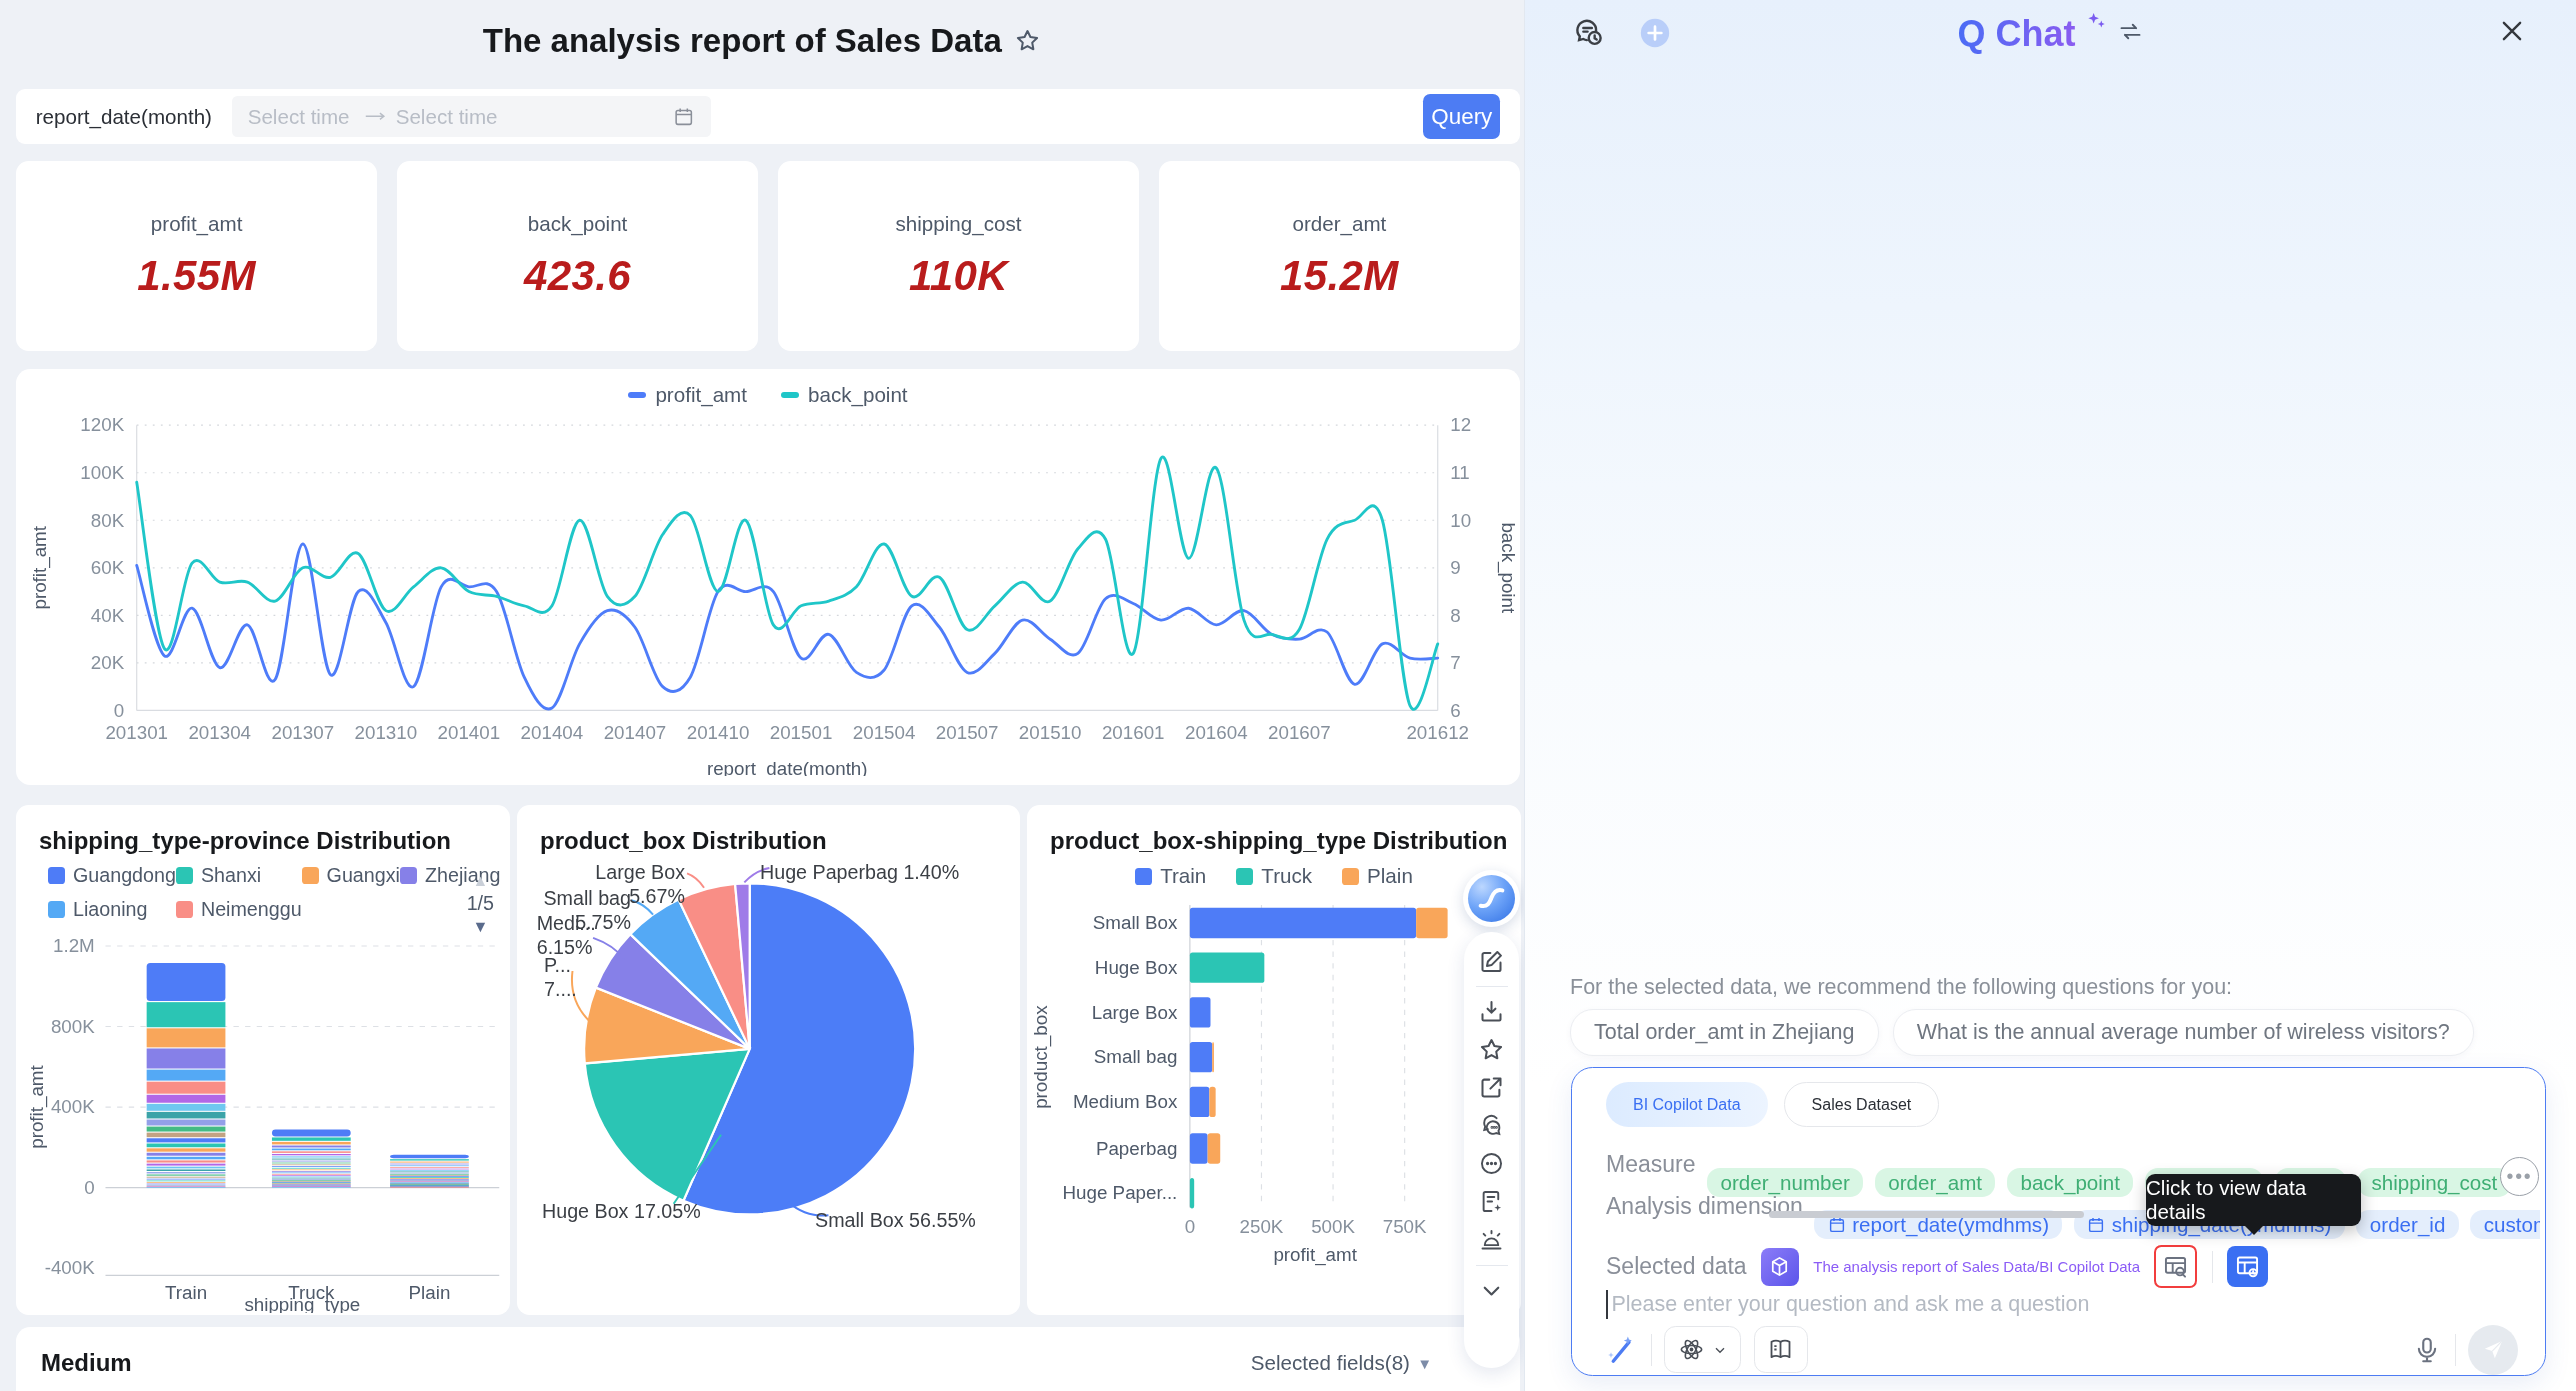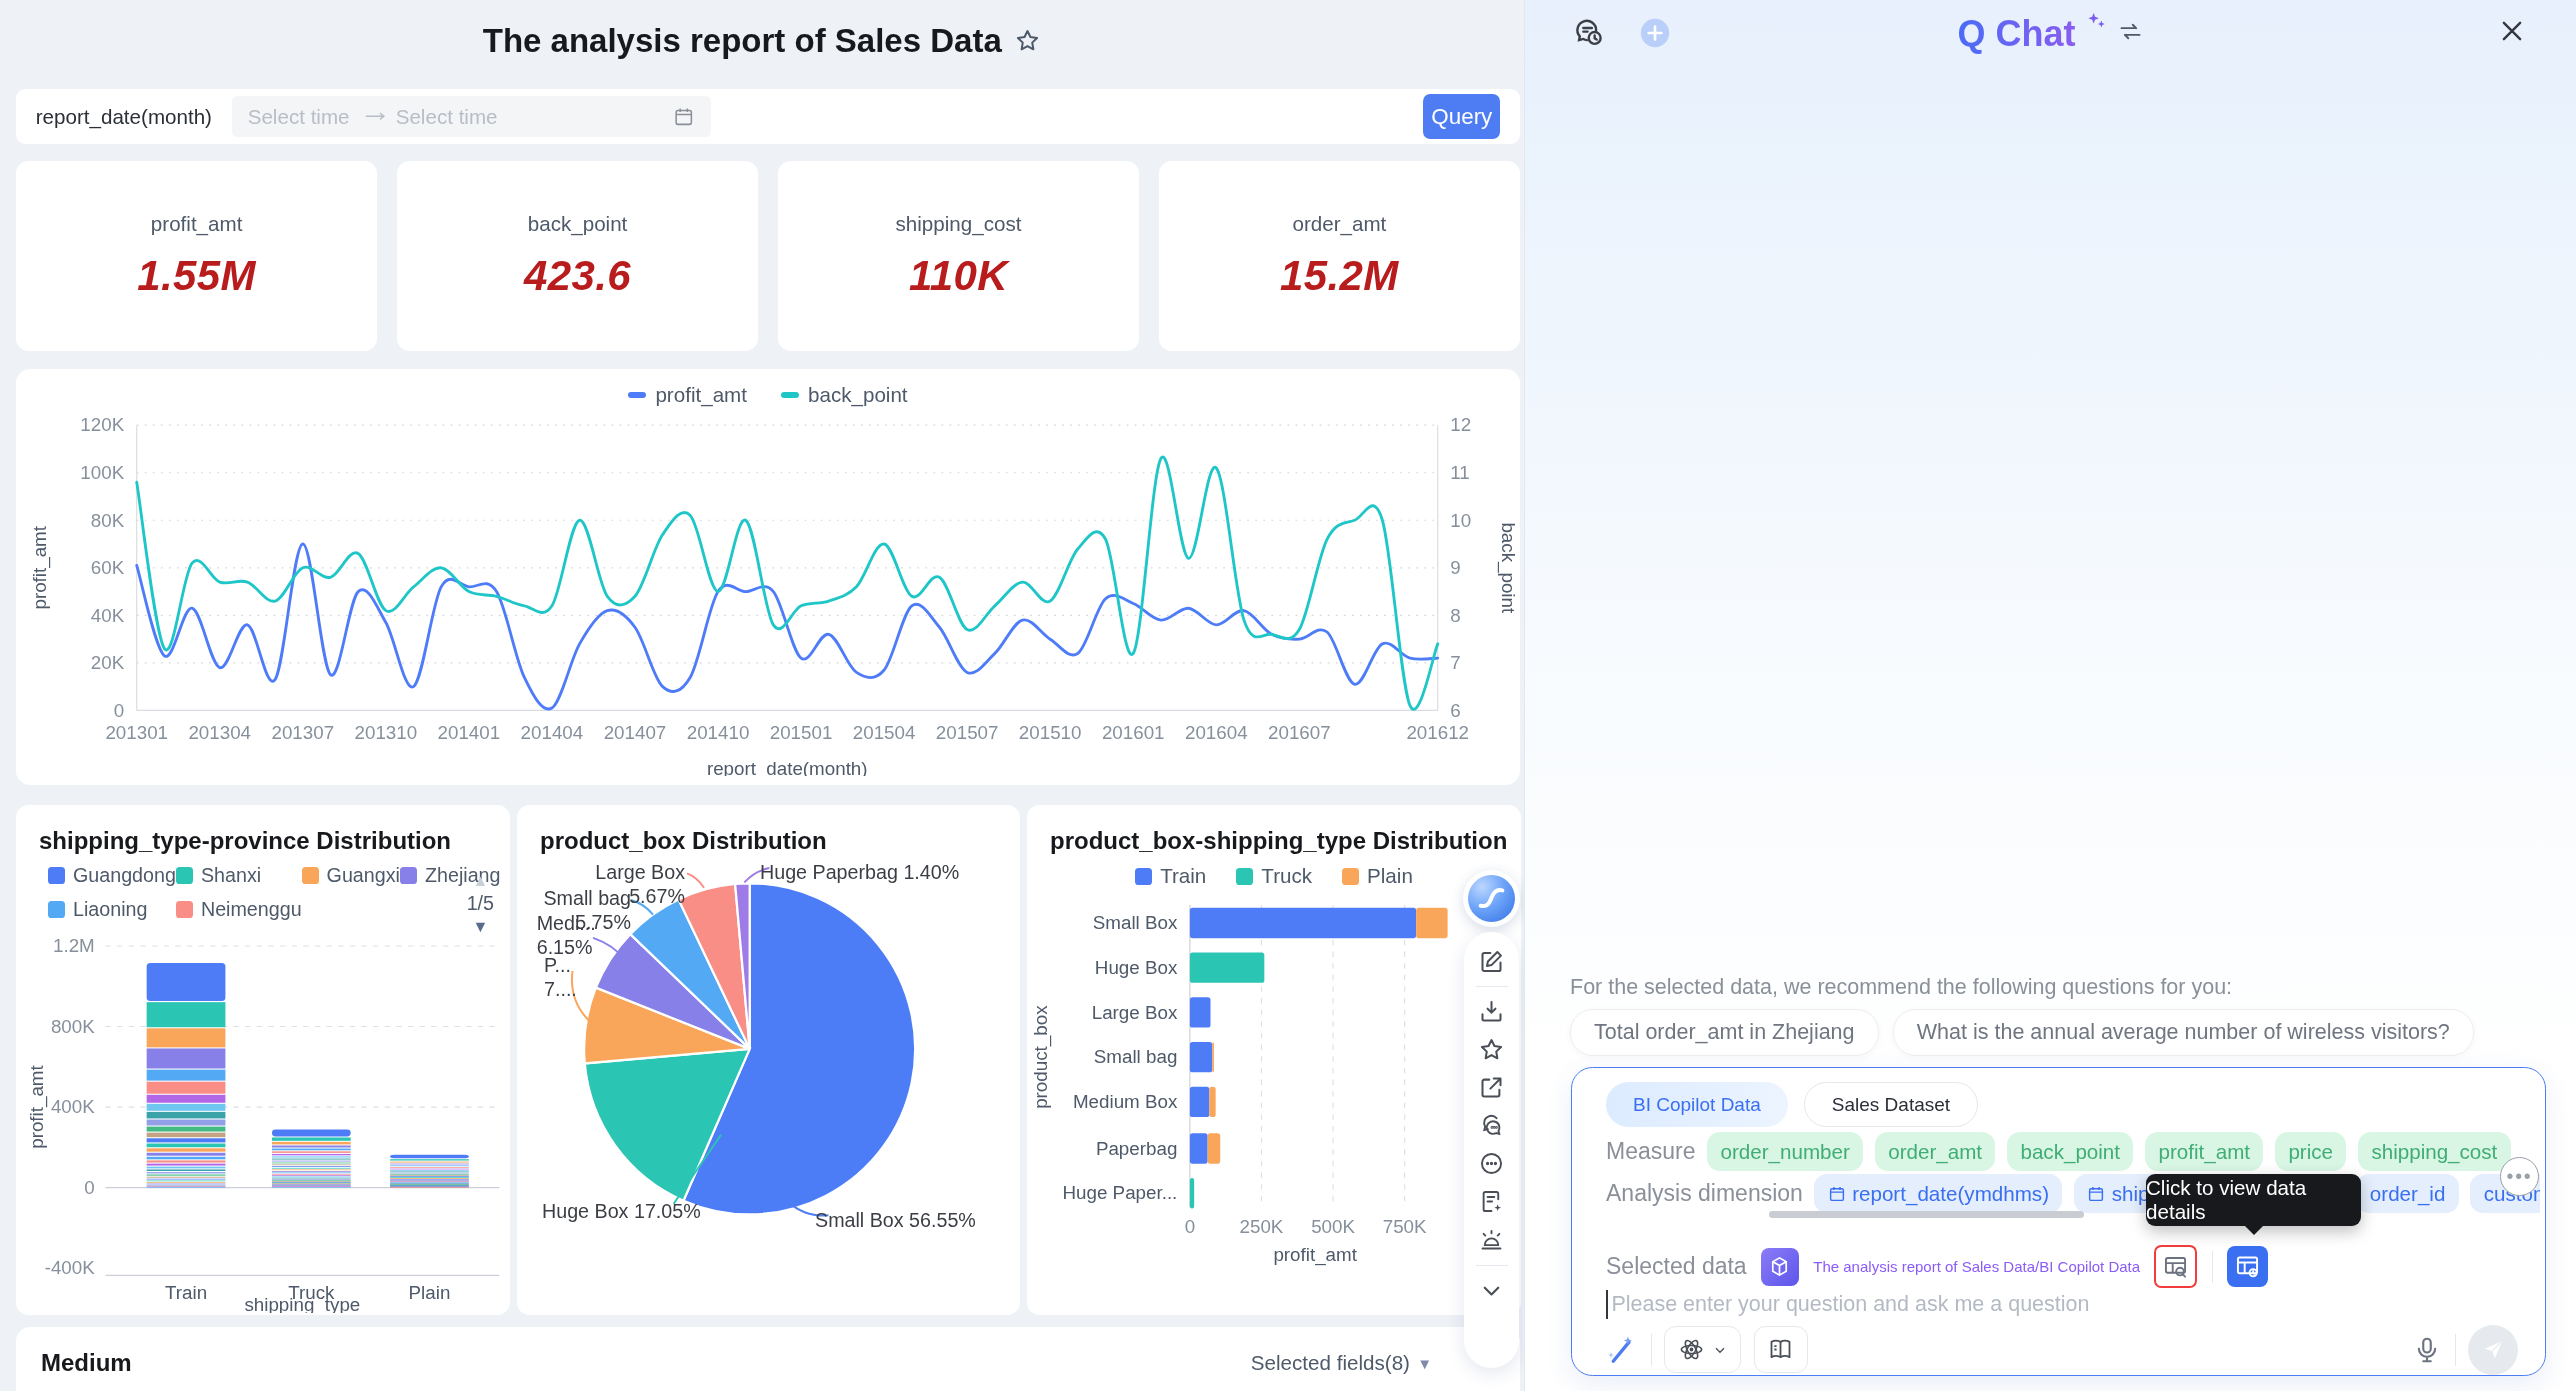--- a/index.html
+++ b/index.html
@@ -54,26 +54,26 @@
   #right-panel { position:absolute; left:1524px; top:0; width:1052px; height:1392px; background:linear-gradient(180deg,#e7f0fc 0%, #eef5fd 22%, #f8fbfe 48%, #ffffff 78%); border-left:0.9px solid #e2e8f0; }
   .rp-header { position:absolute; left:0; top:0; width:100%; height:64px; }
   .rp-hicon { position:absolute; top:16px; width:34px; height:34px; color:#3b3f45; }
   .qchat-wrap { position:absolute; top:12.5px; left:0; width:100%; display:flex; justify-content:center; align-items:flex-start; gap:9px; }
   .qchat-title { font-size:36px; font-weight:bold; background:linear-gradient(90deg,#4a6cf5,#8a5cf0); -webkit-background-clip:text; background-clip:text; color:transparent; }
   .recommend-text { position:absolute; left:45px; top:975px; font-size:21.5px; color:#8a9099; }
   .sug-row { position:absolute; left:45px; top:1009px; display:flex; gap:14.3px; }
   .sug-pill { height:47px; background:#fff; border:0.9px solid #eceef2; border-radius:23px; display:flex; align-items:center; padding:0 23px; font-size:21.5px; color:#6f7680; box-shadow:0 1.8px 7.2px rgba(40,60,100,.04); }
   .chat-card { position:absolute; left:46px; top:1067px; width:975px; height:309px; background:#fff; border:1.8px solid #4d7cf3; border-radius:21.5px; box-shadow:0 9px 27px rgba(50,90,180,.10); }
   .tab-row { position:absolute; left:34px; top:14.3px; display:flex; gap:16px; }
-  .tab { height:45px; border-radius:22.4px; display:flex; align-items:center; padding:0 27px; font-size:19px; }
+  .tab { height:45px; border-radius:22.4px; display:flex; align-items:center; padding:0 27px; font-size:16px; }
   .tab.active { background:linear-gradient(90deg,#dcebff,#ecf4ff); color:#3a6ff2; }
   .tab.inactive { background:#fff; border:0.9px solid #e5e7eb; color:#2b2f36; }
   .row-label { font-size:23px; color:#8a8f99; flex:0 0 auto; }
   .chip-row { position:absolute; left:34px; right:5.4px; display:flex; align-items:center; gap:11.6px; overflow:hidden; white-space:nowrap; }
-  .chip { height:39px; border-radius:13px; display:flex; align-items:center; padding:0 13.4px; font-size:20.6px; flex:0 0 auto; gap:6.3px; }
+  .chip { height:29px; border-radius:13px; display:flex; align-items:center; padding:0 13.4px; font-size:20.6px; flex:0 0 auto; gap:6.3px;margin-top:36px; }
   .chip.green { background:#d9f6e4; color:#3fae74; }
   .chip.blue { background:#e4eefc; color:#3a6ff2; }
   .hscroll { position:absolute; left:197px; top:143px; width:315px; height:7.2px; border-radius:3.6px; background:#c9ccd2; }
   .more-circle { position:absolute; left:928px; top:89px; width:39px; height:39px; border-radius:50%; border:1.8px solid #9aa0a8; color:#9aa0a8; display:flex; align-items:center; justify-content:center; font-size:19.7px; letter-spacing:1.8px; background:#fff; }
   .selected-row { position:absolute; left:34px; top:177px; display:flex; align-items:center; gap:14.3px; }
   .sel-link { font-size:15px; color:#8b5cf6; }
   .cube-ic { width:38px; height:38px; border-radius:8px; background:linear-gradient(135deg,#8b7cf8,#5c55ea); display:flex; align-items:center; justify-content:center; color:#fff; }
   .tblq-ic { width:43px; height:43px; border-radius:7.2px; background:#fff; border:2.7px solid #f23d3d; display:flex; align-items:center; justify-content:center; color:#6b7280; }
   .vdiv { width:0; height:32px; border-left:0.9px solid #e5e7eb; }
   .tblb-ic { width:41px; height:41px; border-radius:8px; background:#3a6ff2; display:flex; align-items:center; justify-content:center; color:#fff; }

